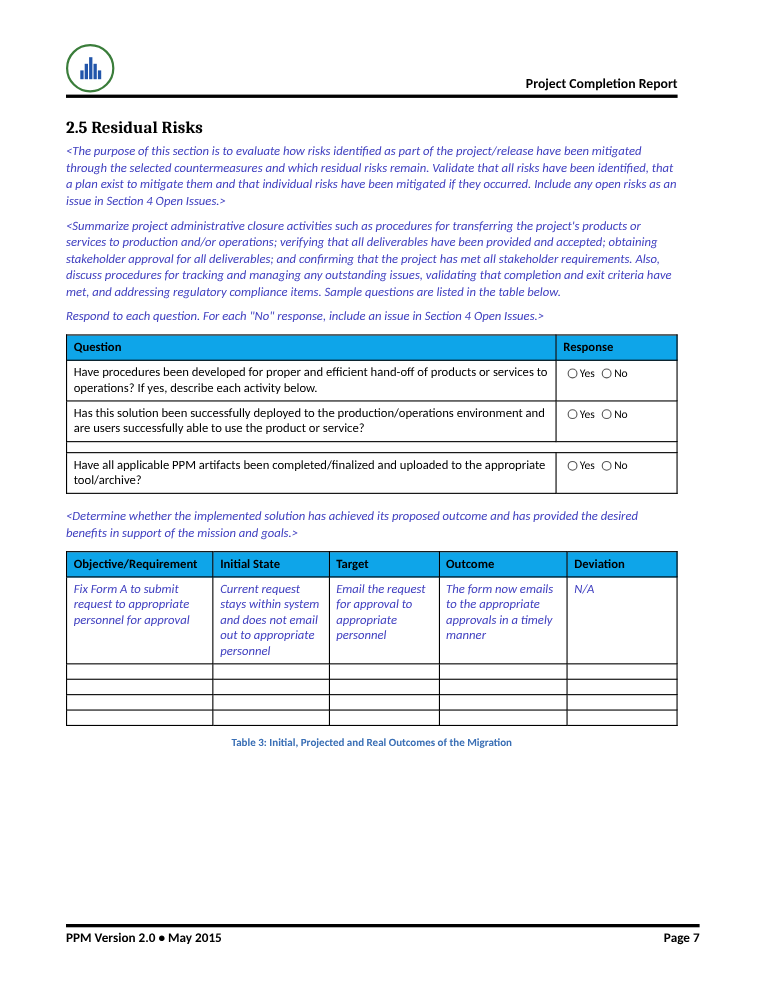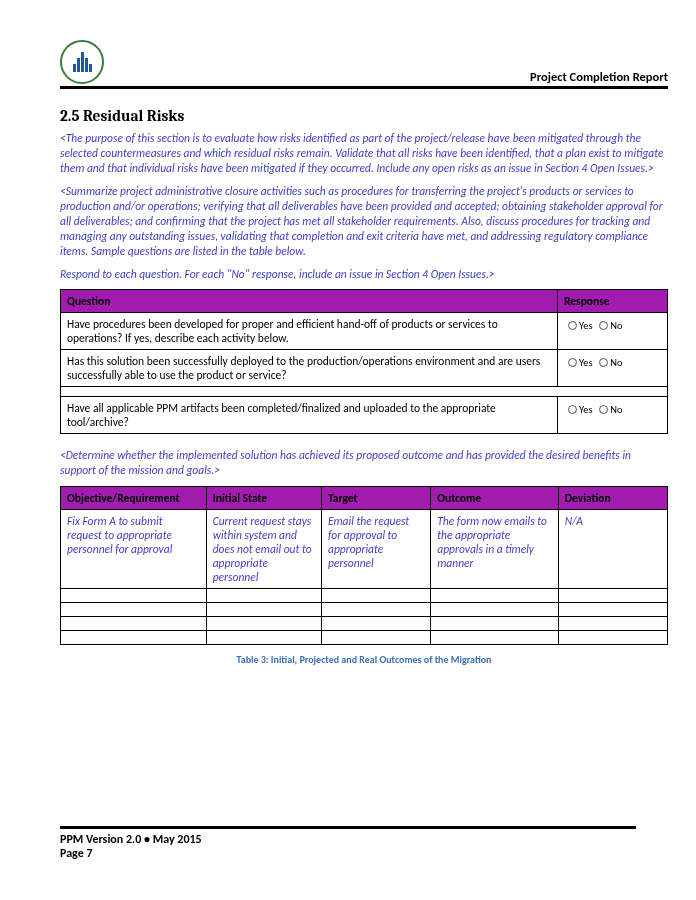--- a/index.html
+++ b/index.html
@@ -7,21 +7,21 @@
     margin: 0;
     padding: 0;
     background: #fff;
     font-family: Calibri, "Segoe UI", Arial, sans-serif;
     width: 696px;
     height: 900px;
     position: relative;
     color: #000;
   }
   .page {
-    padding: 40px 28px 50px 60px;
+    padding: 40px 80px 50px 60px;
     height: 100%;
     position: relative;
   }
   .header-row {
     display: flex;
     justify-content: space-between;
     align-items: flex-end;
     border-bottom: 3px solid #000;
     padding-bottom: 2px;
     margin-bottom: 18px;
@@ -82,21 +82,21 @@
     font-size: 11.5px;
     margin: 4px 0 8px 0;
   }
   th, td {
     border: 1px solid #000;
     padding: 4px 6px;
     text-align: left;
     vertical-align: top;
   }
   th {
-    background: #a21caf;
+    background: #0ea5e9;
     font-weight: bold;
   }
   .resp-col {
     width: 110px;
     white-space: nowrap;
   }
   .radio-dot {
     display: inline-block;
     width: 9px;
     height: 9px;
@@ -129,21 +129,20 @@
     position: absolute;
     left: 60px;
     right: 60px;
     bottom: 40px;
     border-top: 3px solid #000;
     padding-top: 3px;
     display: flex;
     justify-content: space-between;
     font-weight: bold;
     font-size: 12px;
-    flex-direction: column;
   }
   .spacer-row td {
     height: 10px;
     padding: 0;
   }
 </style>
 </head>
 <body>
 
 <div class="page">

